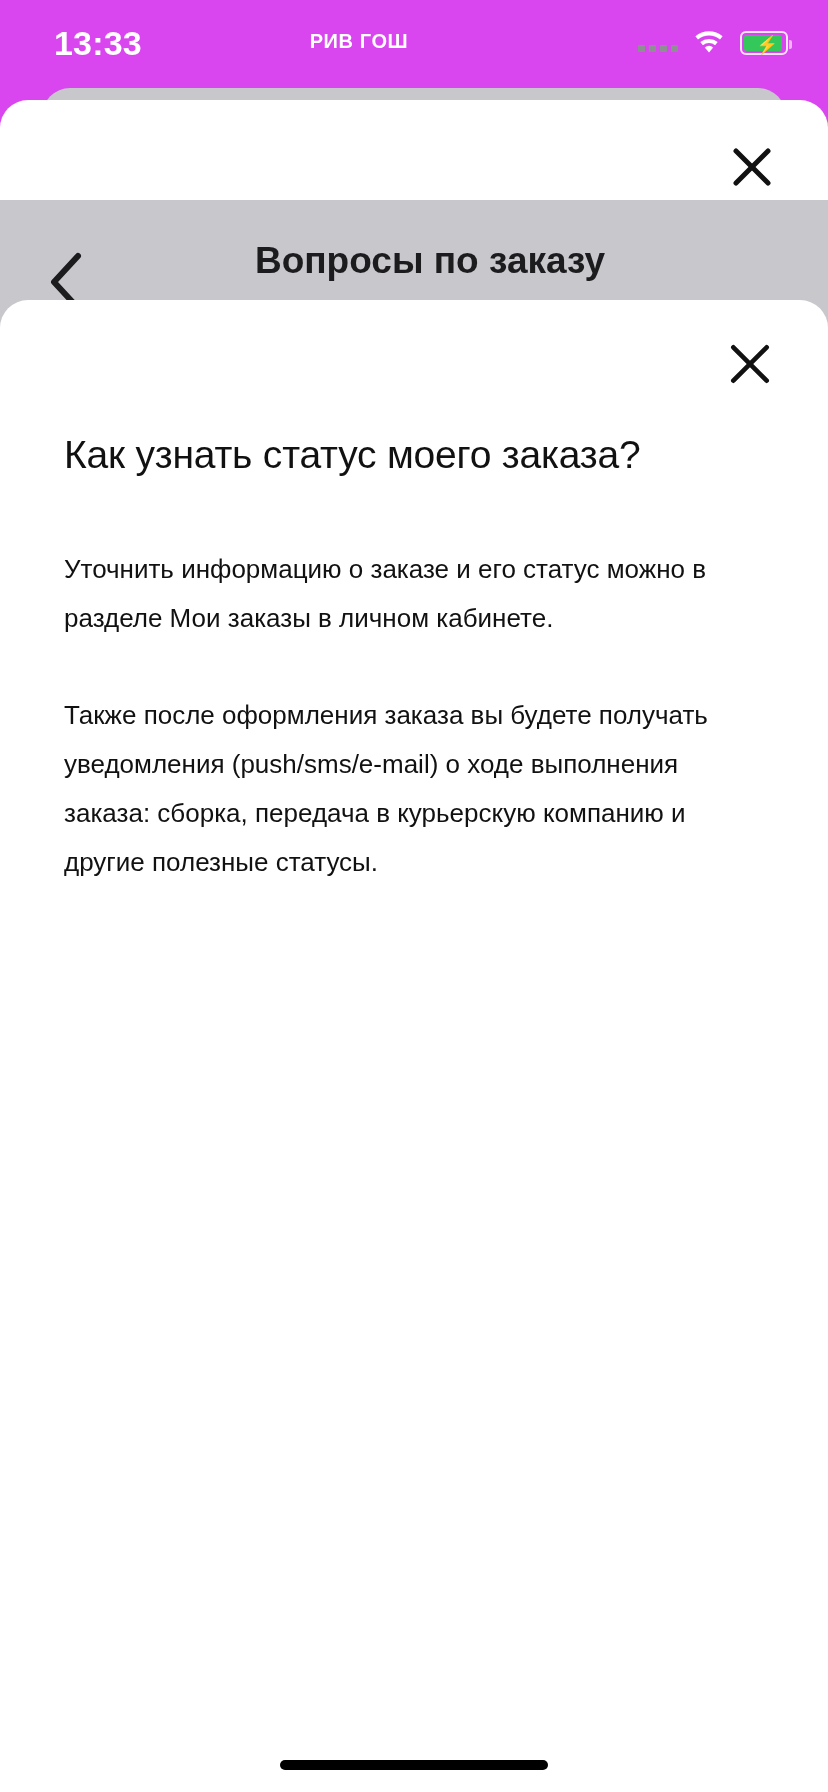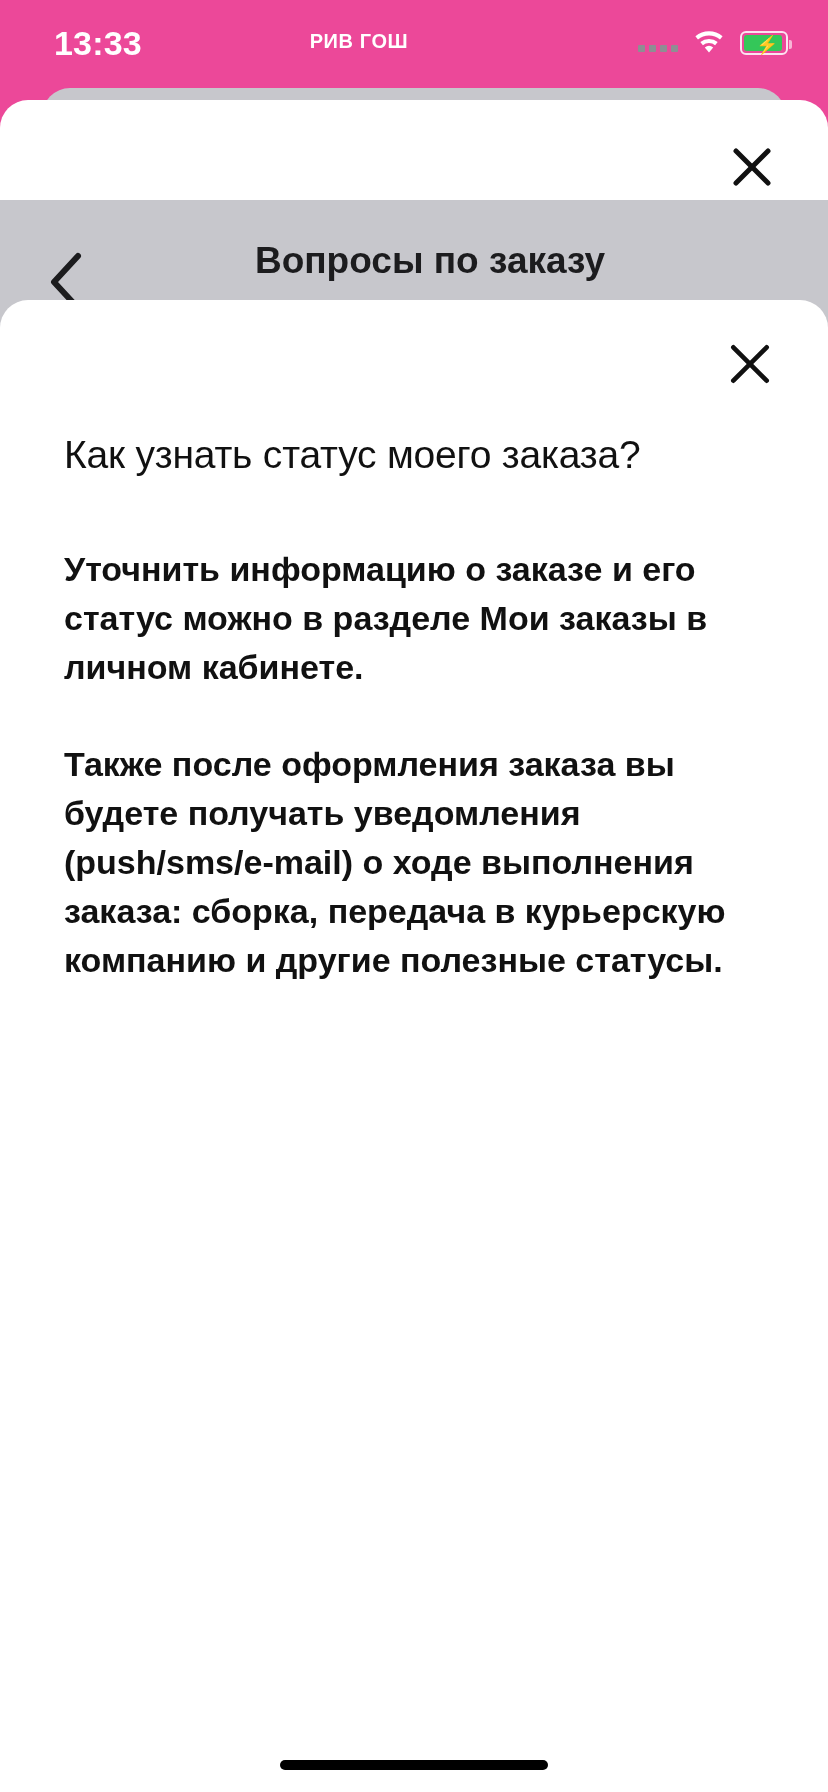--- a/index.html
+++ b/index.html
@@ -12,21 +12,21 @@
     height: 1792px;
     overflow: hidden;
     font-family: "Liberation Sans", sans-serif;
     -webkit-font-smoothing: antialiased;
   }
 
   #screen {
     position: relative;
     width: 828px;
     height: 1792px;
-    background: #ec4899;
+    background: #d946ef;
     overflow: hidden;
   }
 
   
   .status-bar {
     position: absolute;
     top: 0;
     left: 0;
     width: 828px;
     height: 96px;
@@ -212,24 +212,24 @@
   }
   .article-body {
     position: absolute;
     left: 64px;
     top: 545px;
     width: 700px;
     z-index: 35;
   }
   .article-body p {
     margin: 0 0 48px 0;
-    font-size: 34px;
+    font-size: 26px;
     line-height: 49px;
     color: #111111;
-    font-weight: 700;
+    font-weight: 400;
   }
   .article-body p:last-child { margin-bottom: 0; }
 
   
   .home-indicator {
     position: absolute;
     left: 50%;
     transform: translateX(-50%);
     bottom: 22px;
     width: 268px;

